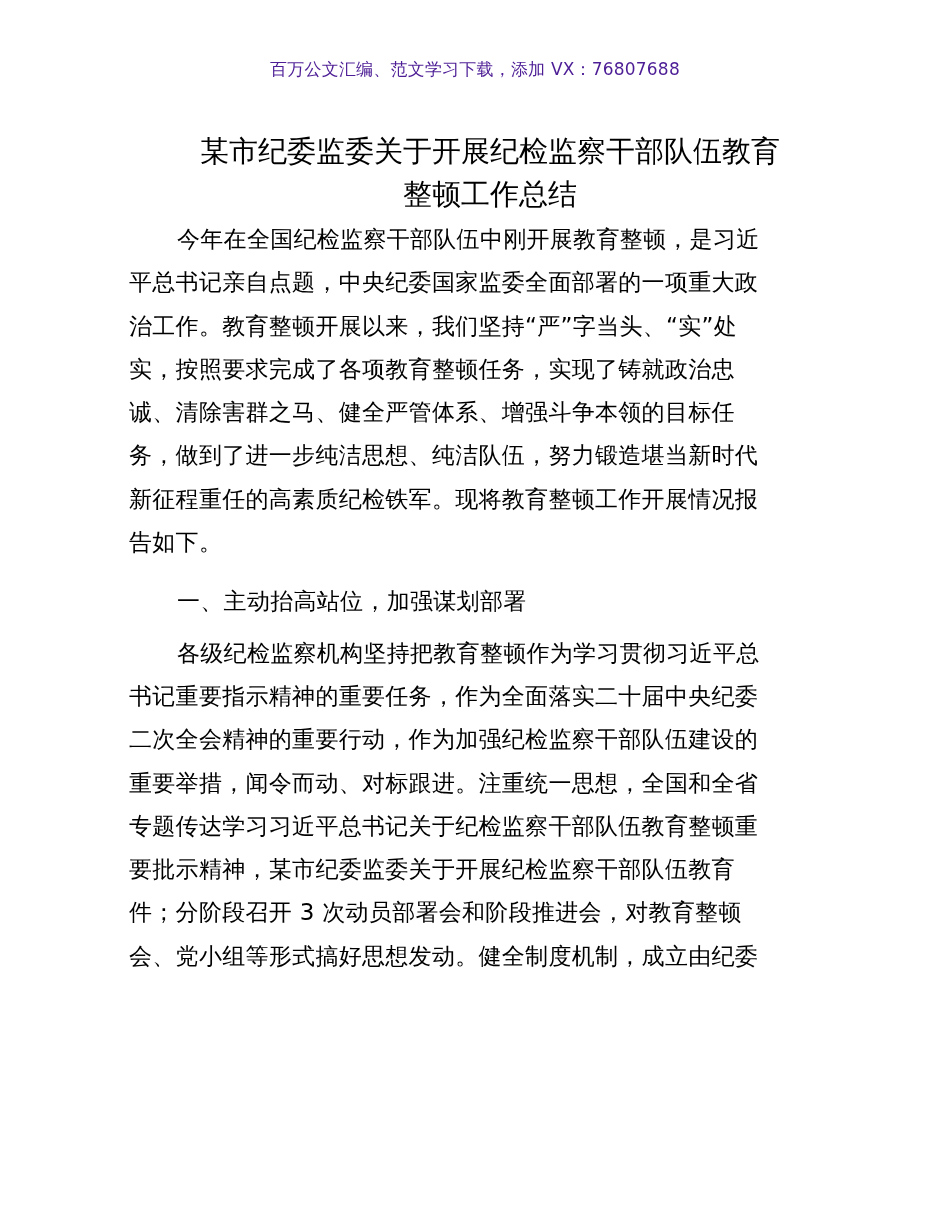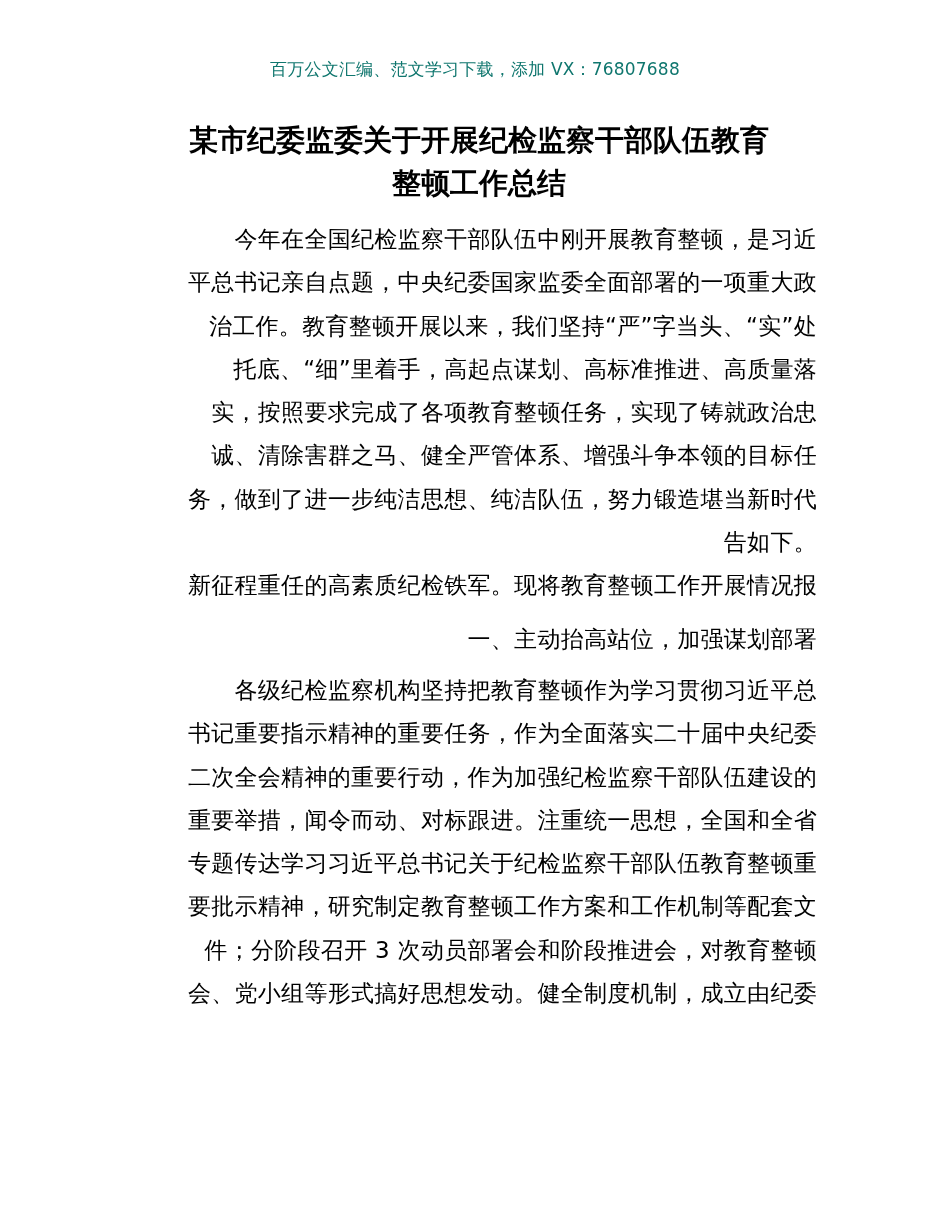--- a/index.html
+++ b/index.html
@@ -23,93 +23,91 @@
     background: #ffffff;
   }
   .watermark-header {
     position: absolute;
     top: 57px;
     left: 0;
     width: 950px;
     text-align: center;
     font-size: 17px;
     line-height: 24px;
-    color: #0f766e;
+    color: #4c1d95;
     letter-spacing: 0.2px;
   }
   .doc-title {
     position: absolute;
     top: 115px;
     left: 100px;
     width: 750px;
     text-align: center;
     font-size: 29px;
     line-height: 43px;
     color: #000;
   }
   .doc-title .t-line {
     display: block;
     white-space: nowrap;
   }
   .body {
     position: absolute;
-    left: 147px;
+    left: 129px;
     top: 218px;
     width: 670px;
-    text-align: right;
   }
   .line {
     display: block;
     height: 43.3px;
     line-height: 43.3px;
     font-size: 23px;
     white-space: nowrap;
     letter-spacing: 0.3px;
   }
   .line.indent {
     padding-left: 48px;
   }
   .section-heading {
-    margin-top: 10px;
+    margin-top: 16px;
     margin-bottom: 8px;
   }
 </style>
 </head>
 <body>
 
 <div class="page">
 
   <div class="watermark-header">百万公文汇编、范文学习下载，添加 VX：76807688</div>
 
-  <h1 class="doc-title" style="margin:4px;font-weight:bold;">
+  <h1 class="doc-title" style="margin:15px;font-weight:normal;">
     <span class="t-line">某市纪委监委关于开展纪检监察干部队伍教育</span>
     <span class="t-line">整顿工作总结</span>
   </h1>
 
   <div class="body">
 
     <div>
       <span class="line indent">今年在全国纪检监察干部队伍中刚开展教育整顿，是习近</span>
       <span class="line">平总书记亲自点题，中央纪委国家监委全面部署的一项重大政</span>
       <span class="line">治工作。教育整顿开展以来，我们坚持“严”字当头、“实”处</span>
-      <span class="line">托底、“细”里着手，高起点谋划、高标准推进、高质量落</span>
       <span class="line">实，按照要求完成了各项教育整顿任务，实现了铸就政治忠</span>
       <span class="line">诚、清除害群之马、健全严管体系、增强斗争本领的目标任</span>
       <span class="line">务，做到了进一步纯洁思想、纯洁队伍，努力锻造堪当新时代</span>
+      <span class="line">新征程重任的高素质纪检铁军。现将教育整顿工作开展情况报</span>
       <span class="line">告如下。</span>
-      <span class="line">新征程重任的高素质纪检铁军。现将教育整顿工作开展情况报</span>
     </div>
 
     <h2 class="line indent section-heading" style="font-weight:normal;font-size:23px;">一、主动抬高站位，加强谋划部署</h2>
 
     <div>
       <span class="line indent">各级纪检监察机构坚持把教育整顿作为学习贯彻习近平总</span>
       <span class="line">书记重要指示精神的重要任务，作为全面落实二十届中央纪委</span>
       <span class="line">二次全会精神的重要行动，作为加强纪检监察干部队伍建设的</span>
       <span class="line">重要举措，闻令而动、对标跟进。注重统一思想，全国和全省</span>
       <span class="line">专题传达学习习近平总书记关于纪检监察干部队伍教育整顿重</span>
-      <span class="line">要批示精神，研究制定教育整顿工作方案和工作机制等配套文</span>
+      <span class="line">要批示精神，某市纪委监委关于开展纪检监察干部队伍教育</span>
       <span class="line">件；分阶段召开 3 次动员部署会和阶段推进会，对教育整顿</span>
       <span class="line">会、党小组等形式搞好思想发动。健全制度机制，成立由纪委</span>
     </div>
 
   </div>
 </div>
 
 </body></html>

